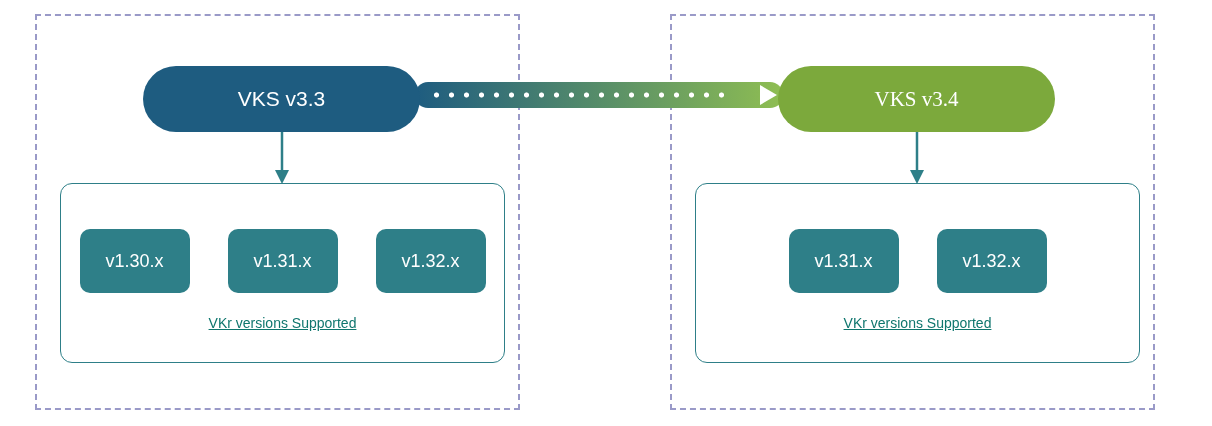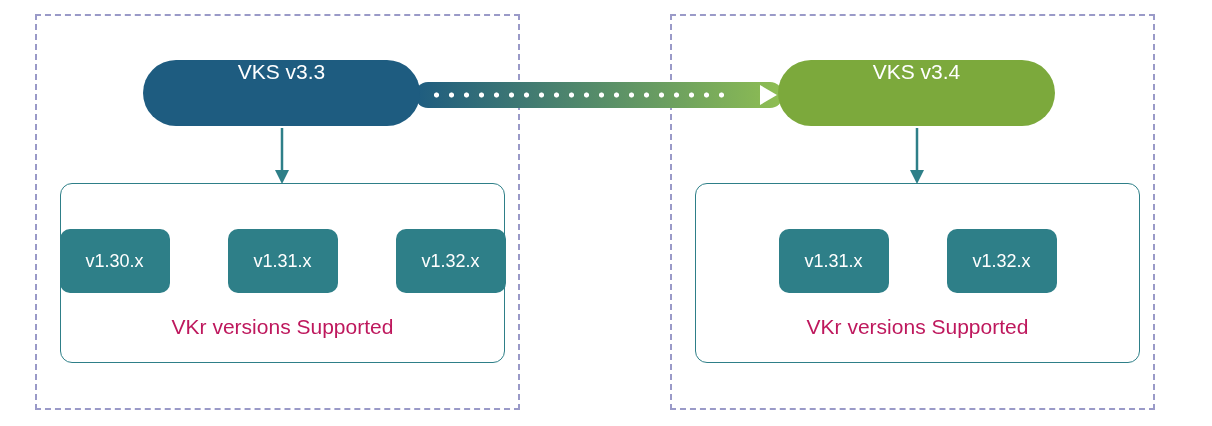--- a/index.html
+++ b/index.html
@@ -7,26 +7,26 @@
     position:relative;width:1212px;height:426px;background:#ffffff;
     font-family:"Liberation Sans", sans-serif;overflow:hidden;
   }
   .boundary{
     position:absolute;top:14px;width:485px;height:396px;
     border:2px dashed #9a9ac8;background:#ffffff;box-sizing:border-box;
   }
   .boundary.left{left:35px;}
   .boundary.right{left:670px;}
   .pill{
-    position:absolute;top:60px;width:277px;height:66px;border-radius:33px;
-    display:flex;justify-content:center;
+    position:absolute;top:66px;width:277px;height:66px;border-radius:33px;
+    display:flex;align-items:center;justify-content:center;
     color:#ffffff;font-size:21px;z-index:2;
   }
   .pill.left{left:143px;}
-  .pill.right{left:778px;}
+  .pill.right{left:778px;font-family:Liberation Serif, serif;}
   .transition{
     position:absolute;left:415px;top:82px;width:368px;height:26px;border-radius:13px;
     background:linear-gradient(90deg,#1e5c80 0%,#8fbe52 100%);z-index:1;
   }
   .transition .dots{
     position:absolute;left:14px;right:58px;top:10px;height:6px;
     background-image:radial-gradient(circle,#ffffff 2.2px,rgba(255,255,255,0) 2.9px);
     background-size:15px 6px;background-repeat:repeat-x;
   }
   .transition .head{
@@ -38,27 +38,27 @@
   .down-arrow.left{left:271px;}
   .down-arrow.right{left:906px;}
   .vkr-box{
     position:absolute;top:183px;width:445px;height:180px;box-sizing:border-box;
     border:1.5px solid #2e7f88;border-radius:12px;background:#ffffff;
     display:flex;flex-direction:column;align-items:center;justify-content:flex-start;
     padding-top:45px;
   }
   .vkr-box.left{left:60px;}
   .vkr-box.right{left:695px;}
-  .chip-row{display:flex;gap:58px;justify-content:center;}
+  .chip-row{display:flex;gap:38px;justify-content:center;}
   .chip{
     width:110px;height:64px;border-radius:10px;display:flex;align-items:center;
     justify-content:center;color:#ffffff;font-size:18px;
   }
   .caption{
-    margin-top:22px;font-size:21px;color:#be185d;text-align:center;
+    margin-top:22px;font-size:14px;color:#0f766e;text-align:center;text-decoration:underline;
   }
 </style>
 </head>
 <body>
 
 <div class="canvas">
 
   <div class="boundary left"></div>
 
   <div class="boundary right"></div>

